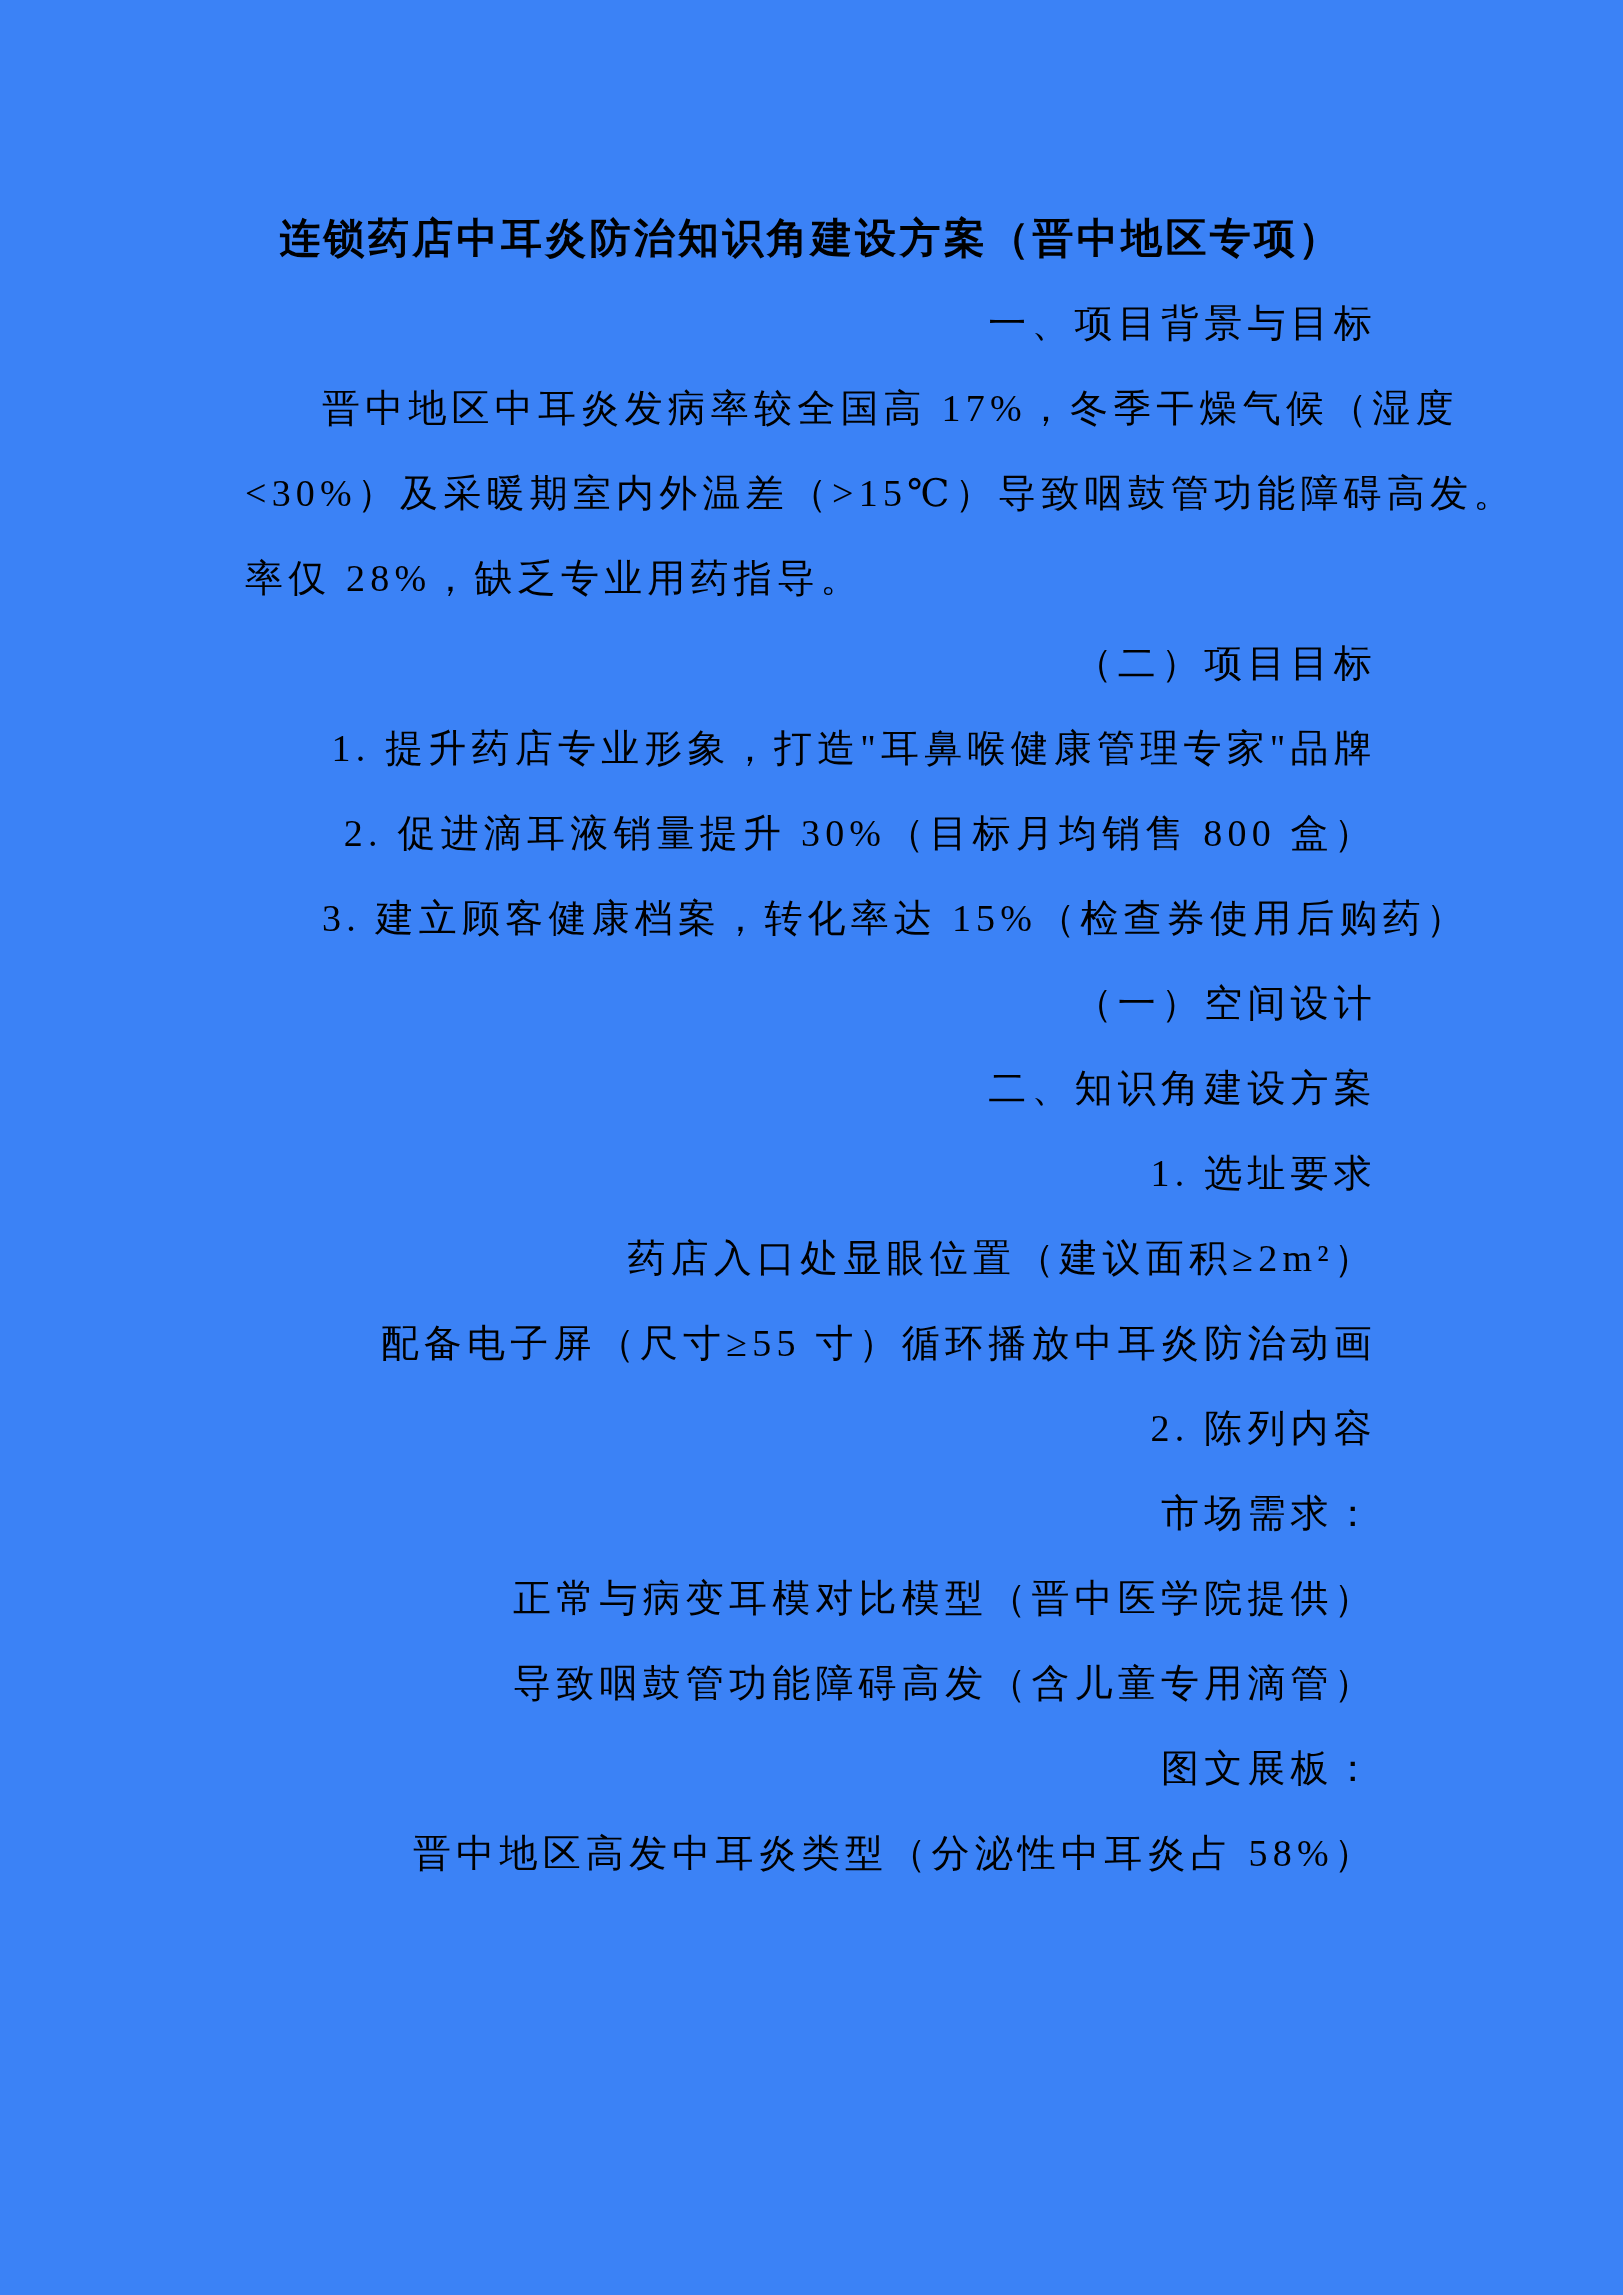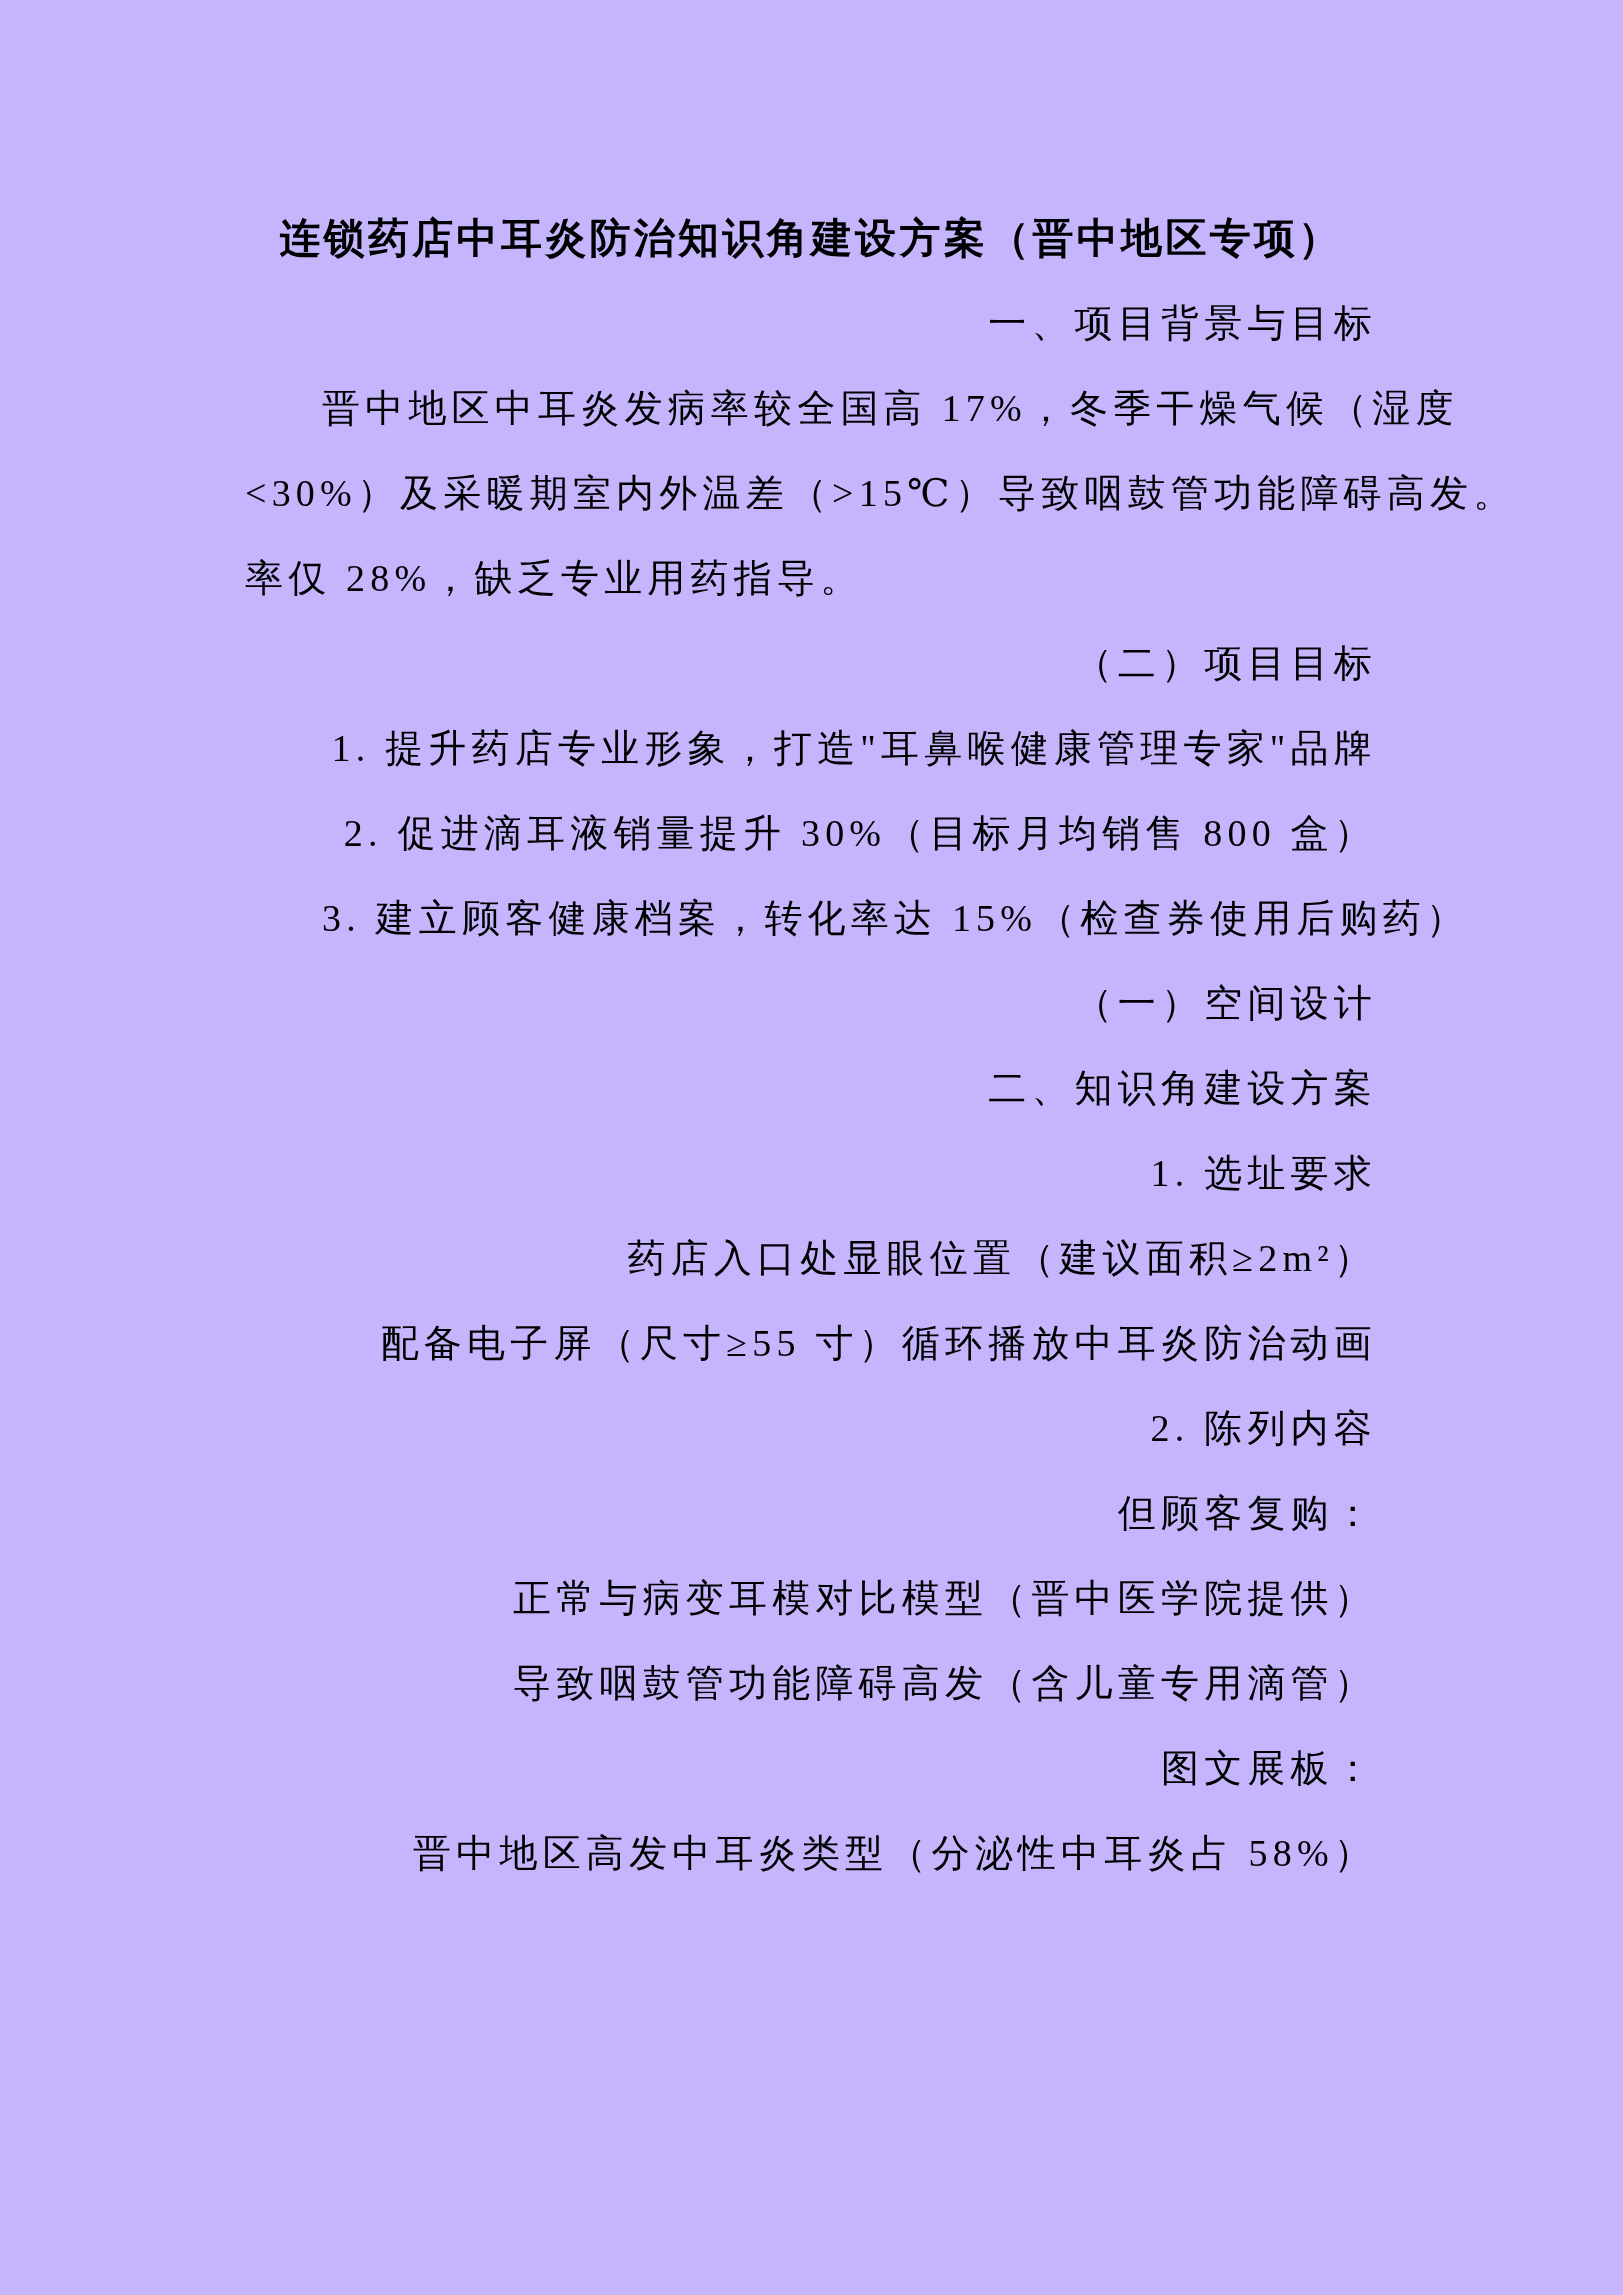--- a/index.html
+++ b/index.html
@@ -4,21 +4,21 @@
 <style>
   html, body {
     margin: 0;
     padding: 0;
     background: #ffffff;
   }
   .page {
     position: relative;
     width: 1623px;
     height: 2295px;
-    background: #c4b5fd;
+    background: #3b82f6;
     color: #000000;
     font-family: "Liberation Serif", "DejaVu Serif", serif;
     overflow: hidden;
   }
   .content {
     position: absolute;
     left: 245px;
     top: 196px;
     width: 1132px;
   }
@@ -58,21 +58,21 @@
         <p class="line indent">（二）项目目标</p>
         <p class="line indent">1. 提升药店专业形象，打造"耳鼻喉健康管理专家"品牌</p>
         <p class="line indent">2. 促进滴耳液销量提升 30%（目标月均销售 800 盒）</p>
         <p class="line indent">3. 建立顾客健康档案，转化率达 15%（检查券使用后购药）</p>
         <p class="line indent">（一）空间设计</p>
         <p class="line indent">二、知识角建设方案</p>
         <p class="line indent">1. 选址要求</p>
         <p class="line indent">药店入口处显眼位置（建议面积≥2m²）</p>
         <p class="line indent">配备电子屏（尺寸≥55 寸）循环播放中耳炎防治动画</p>
         <p class="line indent">2. 陈列内容</p>
-        <p class="line indent">但顾客复购：</p>
+        <p class="line indent">市场需求：</p>
         <p class="line indent">正常与病变耳模对比模型（晋中医学院提供）</p>
         <p class="line indent">导致咽鼓管功能障碍高发（含儿童专用滴管）</p>
         <p class="line indent">图文展板：</p>
         <p class="line indent">晋中地区高发中耳炎类型（分泌性中耳炎占 58%）</p>
       </div>
   </div>
 </div>
 
 
 </body></html>

